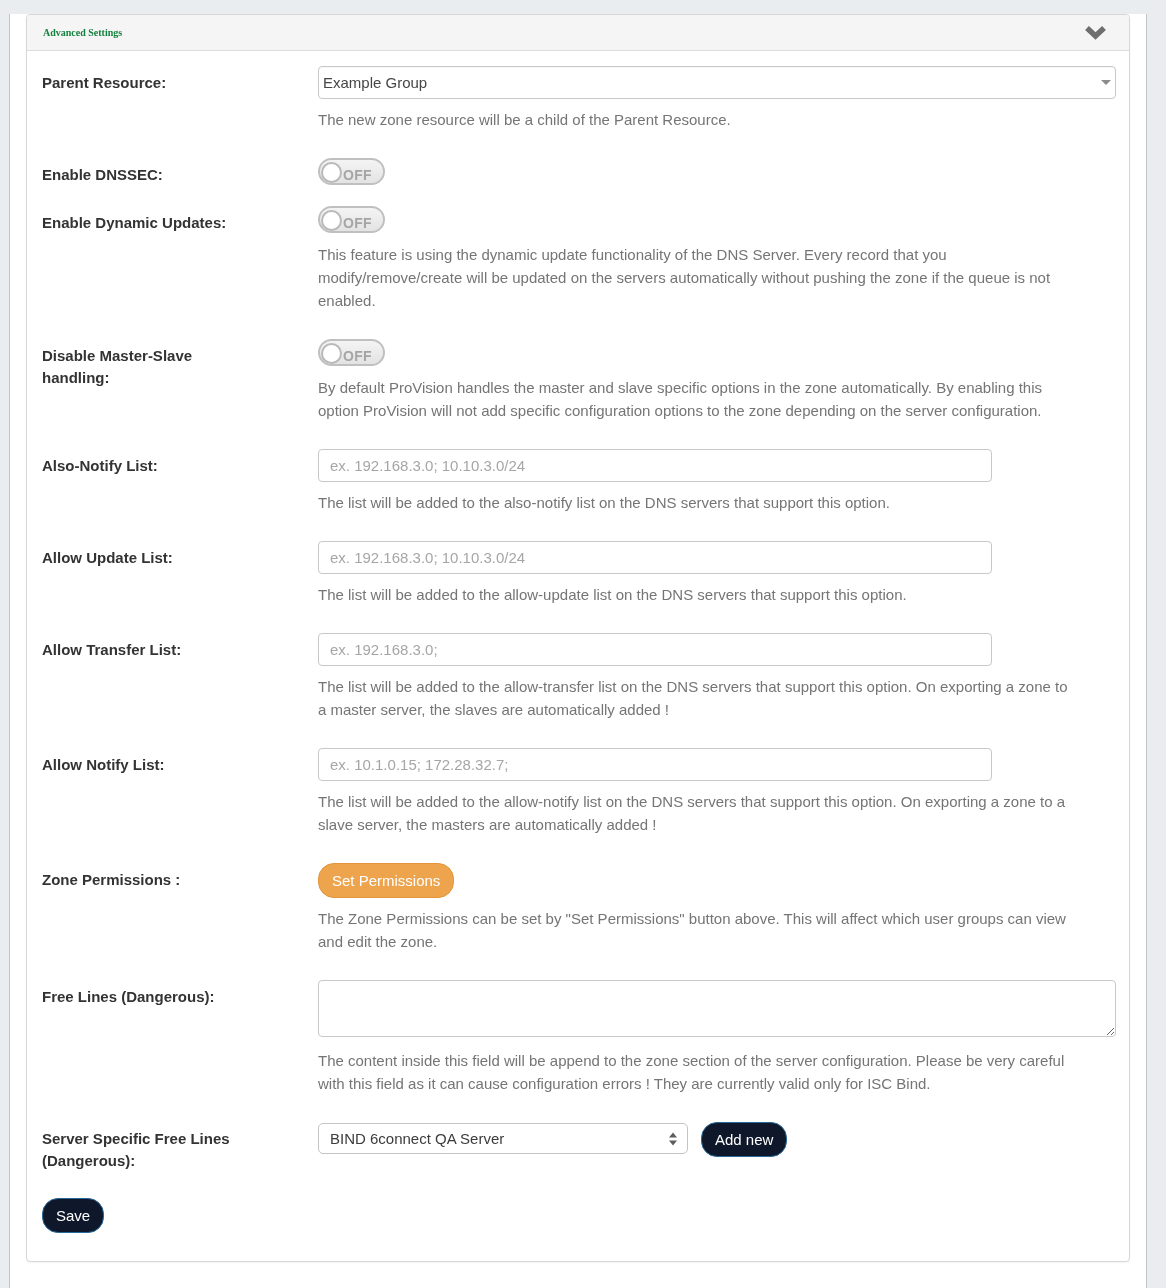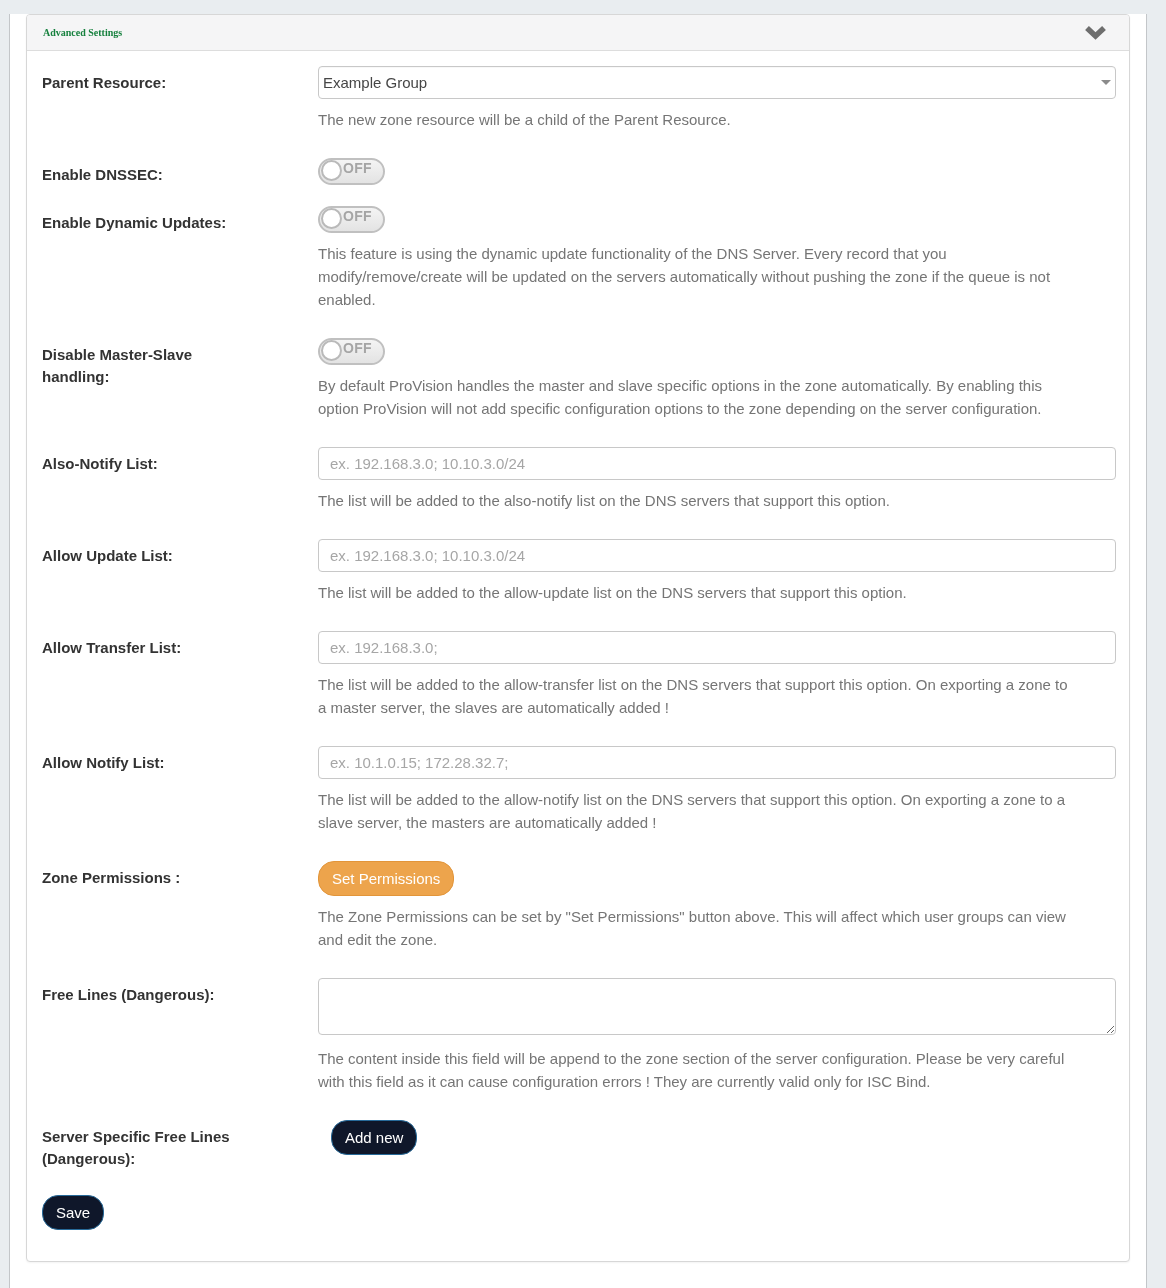--- a/index.html
+++ b/index.html
@@ -86,21 +86,21 @@
   .caret-down {
     width: 0; height: 0;
     border-left: 5px solid transparent;
     border-right: 5px solid transparent;
     border-top: 5px solid #8b8b8b;
   }
 
   
   .toggle {
     display: inline-flex;
-    align-items: flex-start;
+    align-items: flex-end;
     width: 67px;
     height: 27px;
     border: 2px solid #c0c0c0;
     border-radius: 999px;
     background: linear-gradient(#f4f4f4, #e3e3e3);
     cursor: pointer;
   }
   .toggle .knob {
     flex: none;
     width: 21px; height: 21px;
@@ -112,21 +112,21 @@
   .toggle .state {
     font-weight: bold;
     font-size: 14px;
     color: #a5a5a5;
     margin-left: 1px;
     letter-spacing: 0.3px;
   }
 
   
   .tinput {
-    width: 798px;
+    width: 674px;
     height: 33px;
     border: 1px solid #c8c8c8;
     border-radius: 4px;
     padding: 6px 11px;
     font-size: 15px;
     font-family: "Liberation Sans", "DejaVu Sans", sans-serif;
     color: #444;
     outline: none;
   }
   .tinput::placeholder { color: #a6a6a6; opacity: 1; }
@@ -312,20 +312,29 @@
           <textarea class="tarea" style=""></textarea>
           <div class="help">The content inside this field will be append to the zone section of the server configuration. Please be very careful with this field as it can cause configuration errors ! They are currently valid only for ISC Bind.</div>
         </div>
       </div>
 
       <div class="frow tight">
         <div class="flabel">Server Specific Free Lines
 (Dangerous):</div>
         <div class="fctrl">
           <div class="select-row">
+            <span class="select-wrap">
+              <select>
+                <option>BIND 6connect QA Server</option>
+              </select>
+              <span class="stepper">
+                <span class="up"></span>
+                  <span class="down"></span>
+              </span>
+            </span>
             <span class="btn btn-blue addnew">Add new</span>
           </div>
         </div>
       </div>
 
       <div class="frow last">
         <div class="flabel"></div>
         <div class="fctrl">
           <span class="btn btn-blue">Save</span>
         </div>

